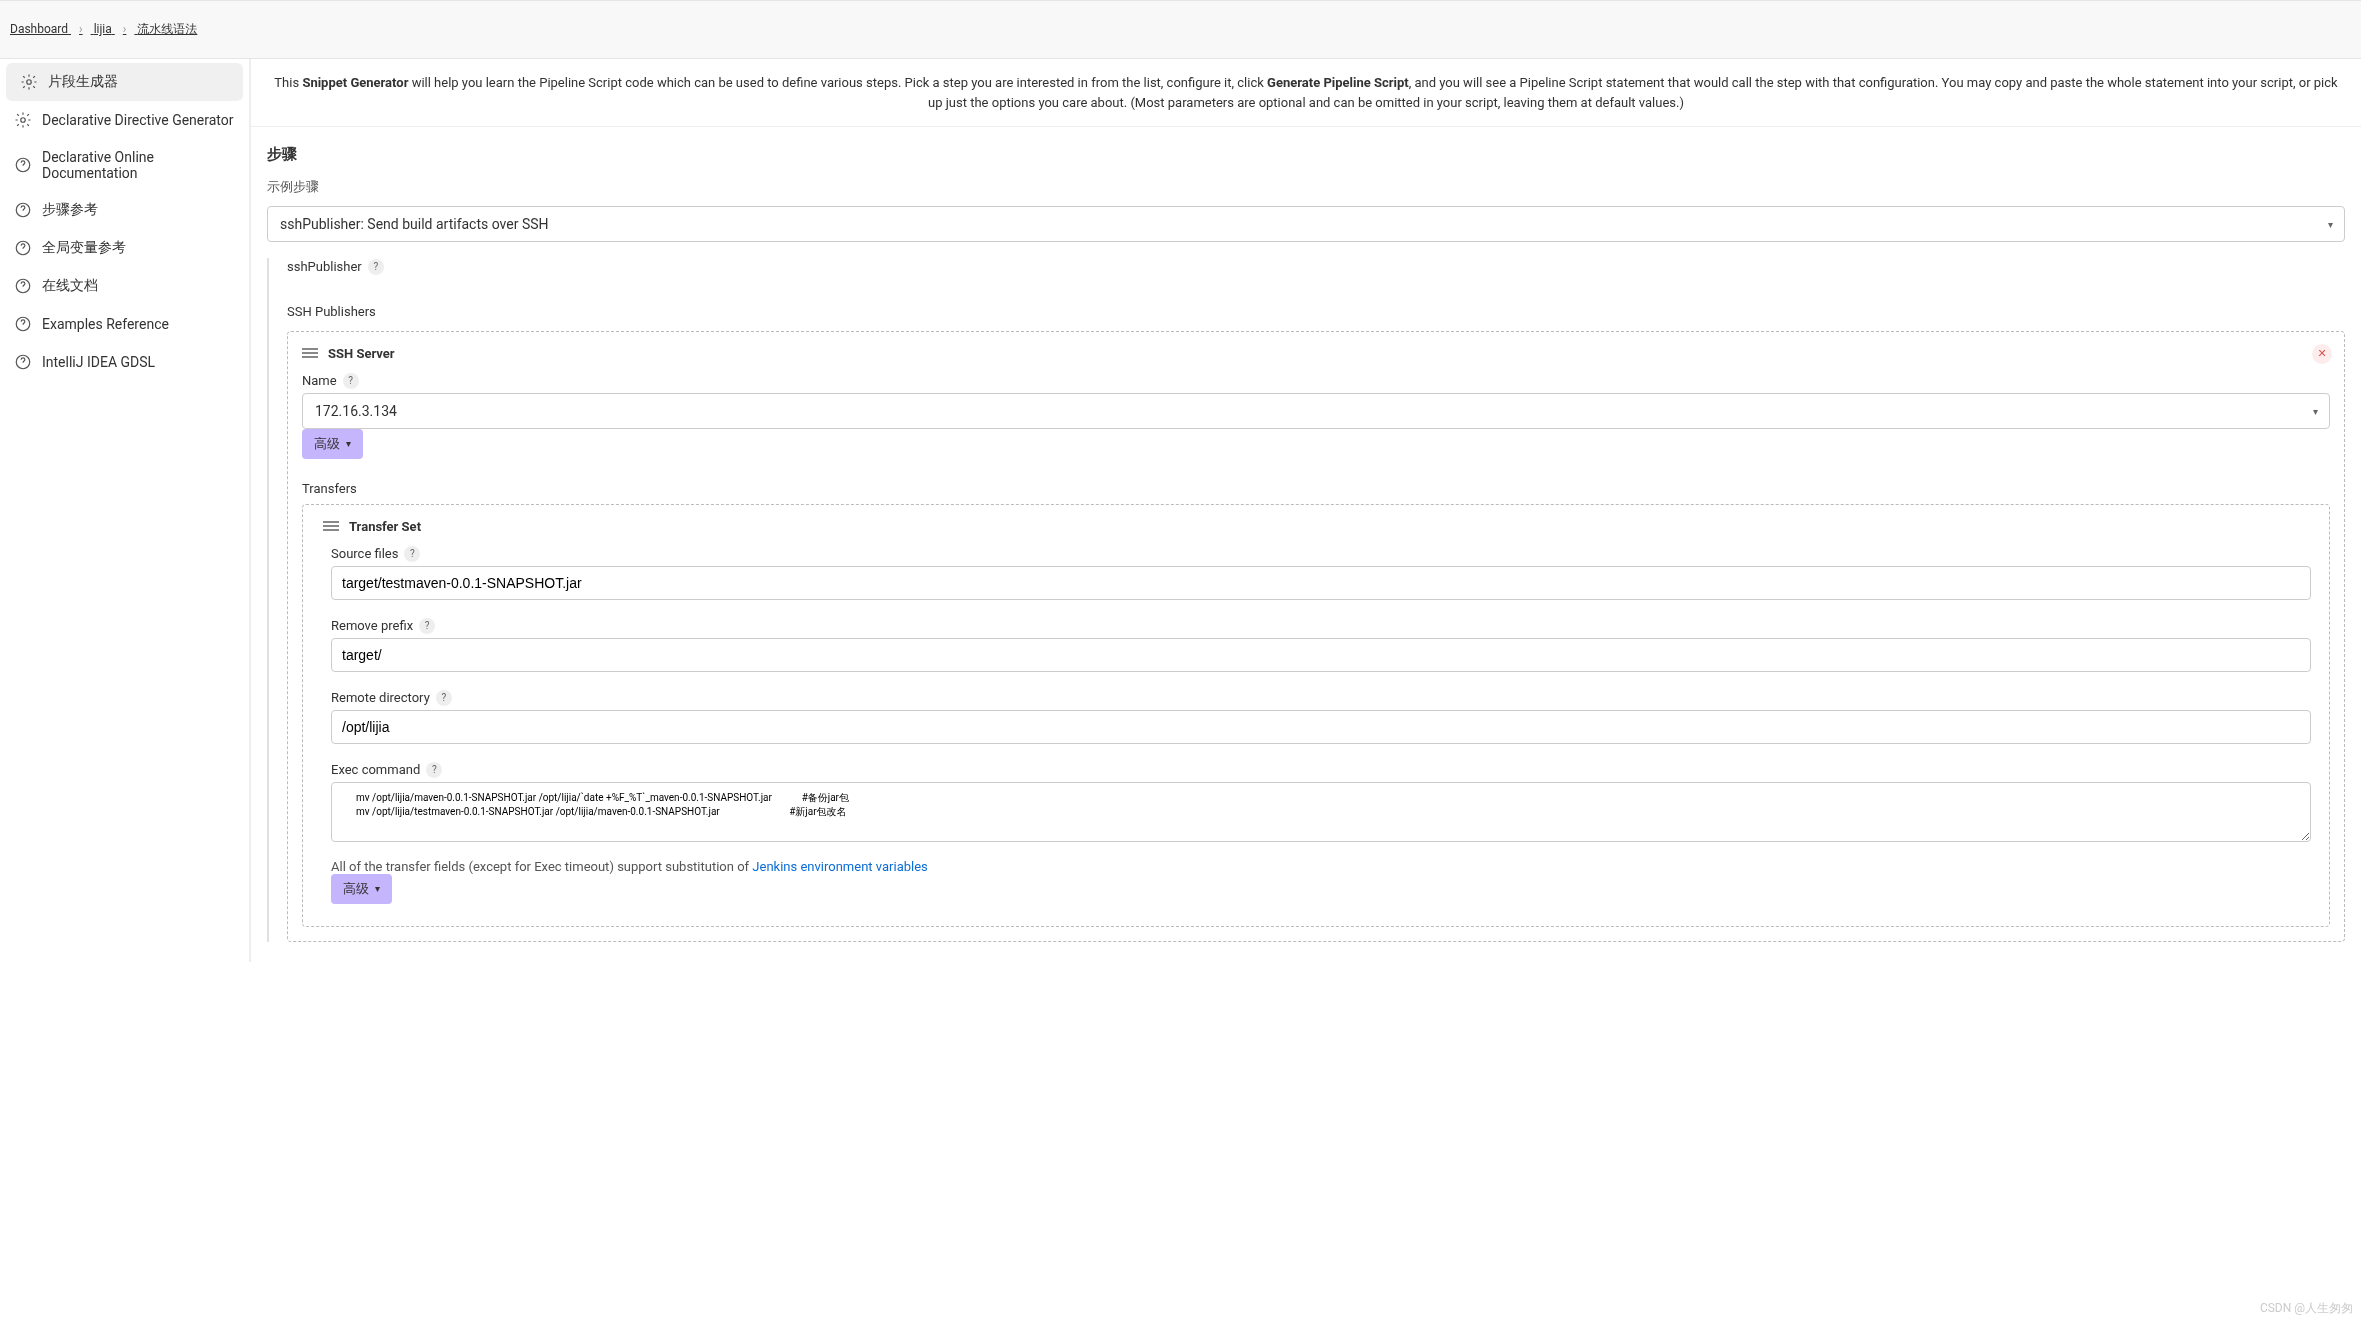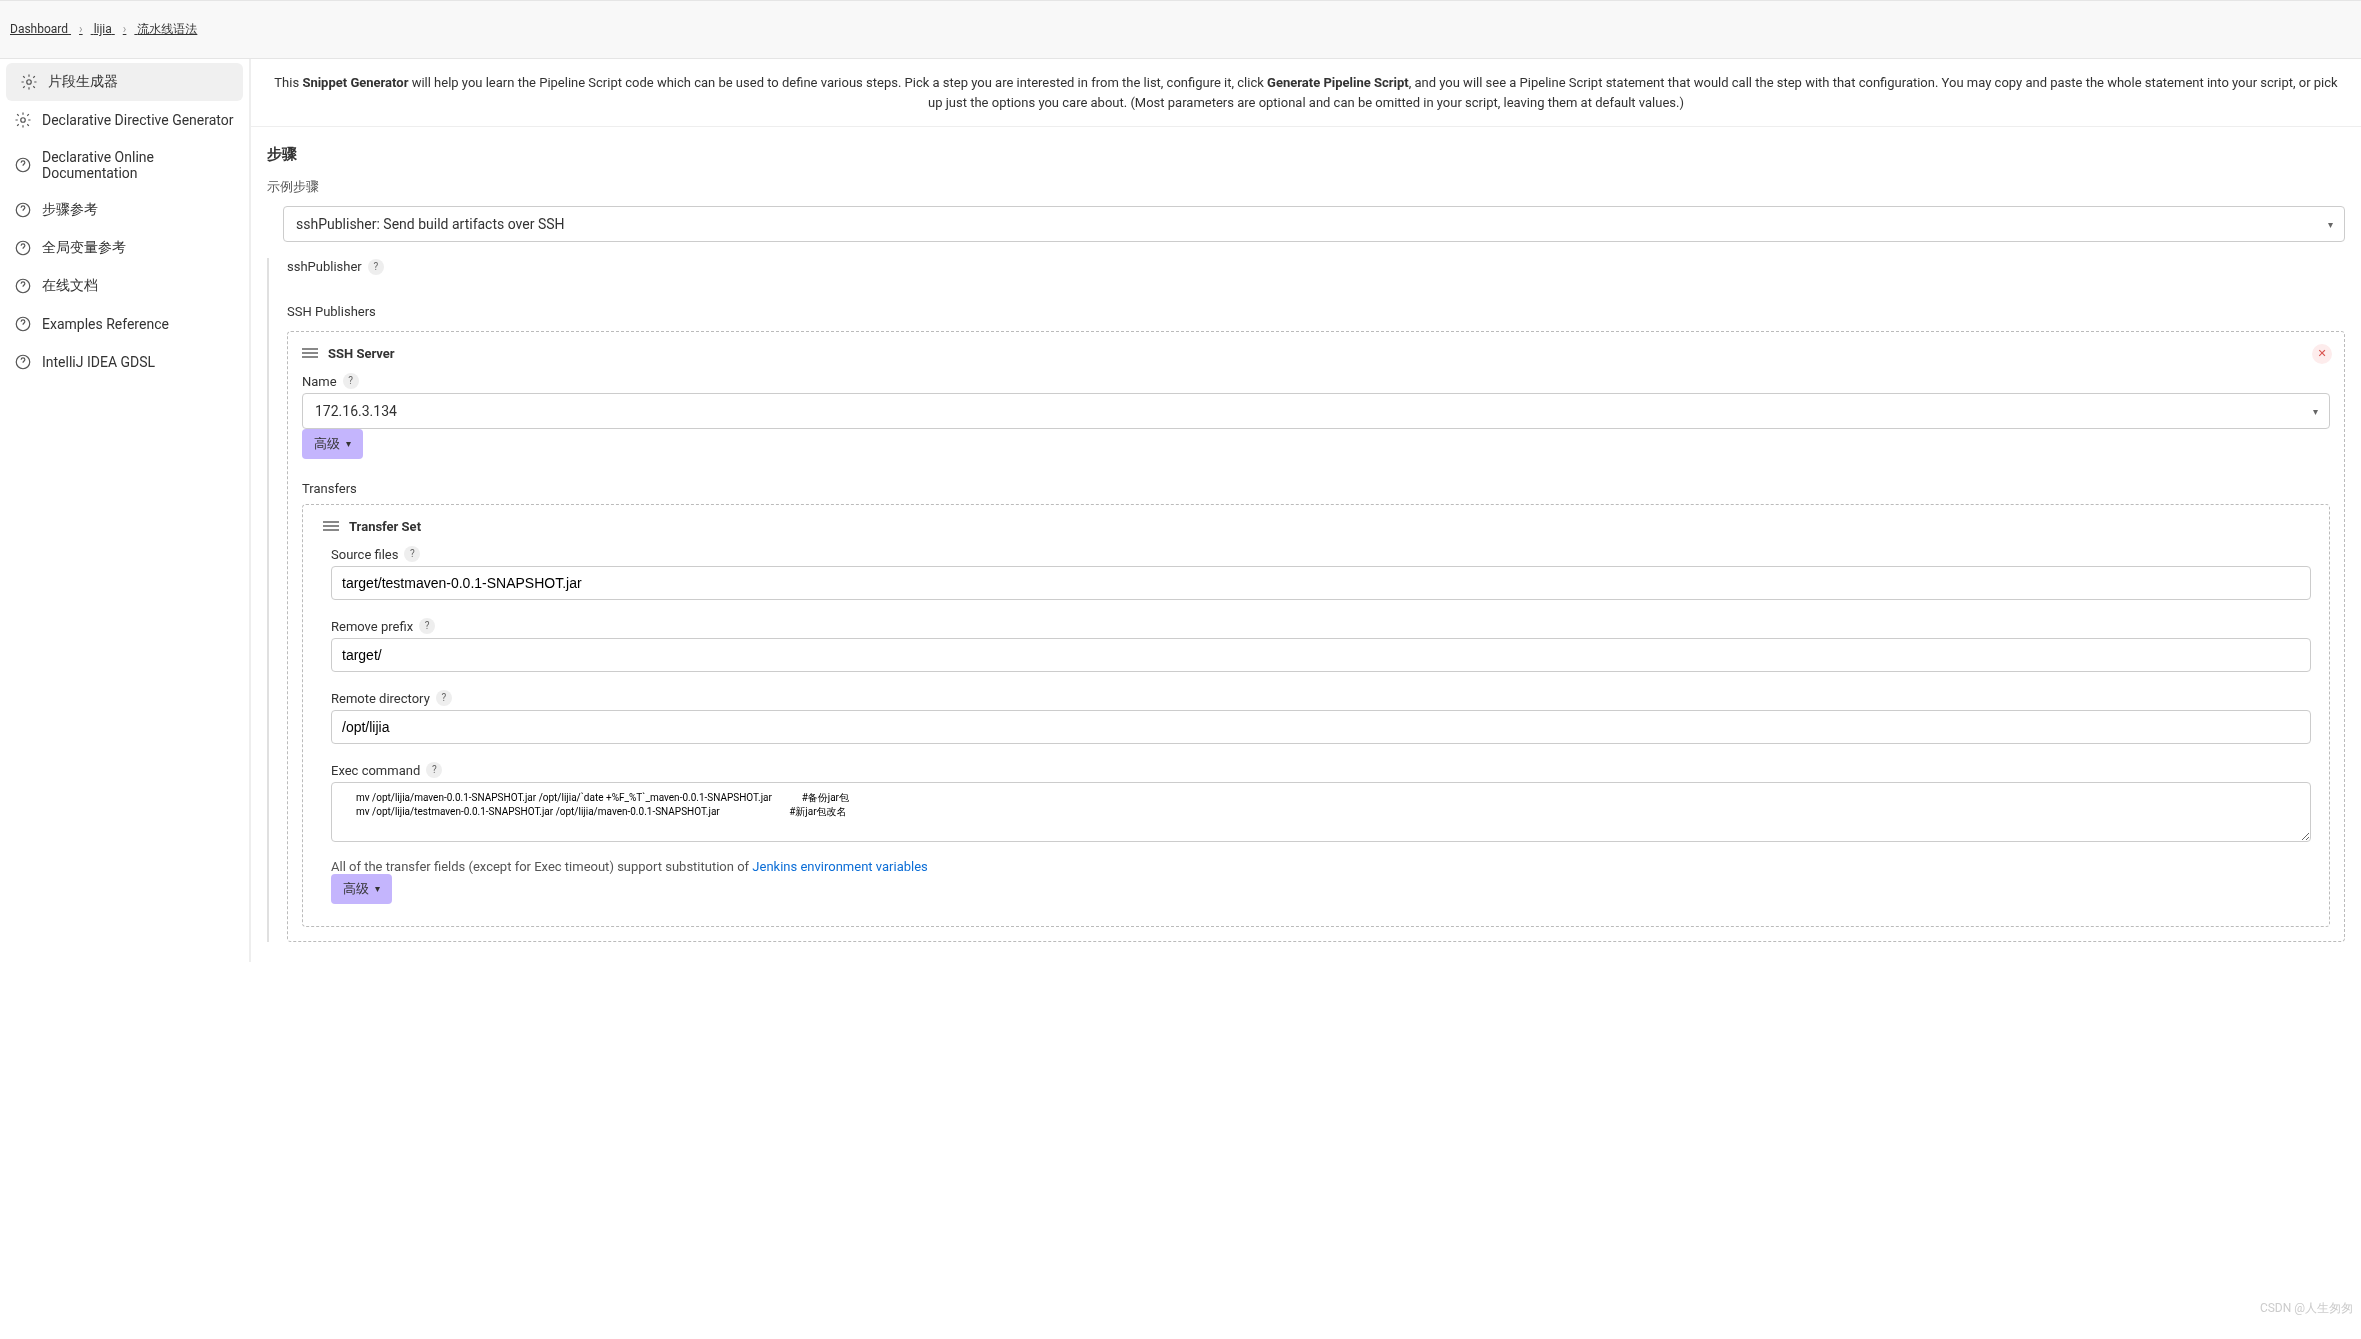--- a/index.html
+++ b/index.html
@@ -80,21 +80,21 @@
       font-weight: bold;
       font-size: 15px;
       padding: 18px 16px 10px 16px;
     }
     .field-label {
       font-size: 13px;
       color: #555;
       padding: 4px 16px;
     }
     .select-wrap {
-      margin: 6px 16px 0 32px;
+      margin: 6px 16px 0 16px;
       position: relative;
     }
     .select-wrap select, .select-wrap .select-box {
       width: 100%;
       padding: 9px 12px;
       border: 1px solid #ccc;
       border-radius: 4px;
       font-size: 14px;
       background: #fff;
       appearance: none;
@@ -172,21 +172,21 @@
       display: flex;
       align-items: center;
       justify-content: center;
       cursor: pointer;
     }
     .form-label {
       font-size: 13px;
       color: #333;
       margin: 10px 0 4px 0;
       display: flex;
-      align-items: flex-end;
+      align-items: center;
     }
     .text-input {
       width: 100%;
       padding: 8px 10px;
       border: 1px solid #ccc;
       border-radius: 4px;
       font-size: 14px;
     }
     .textarea-input {
       width: 100%;

